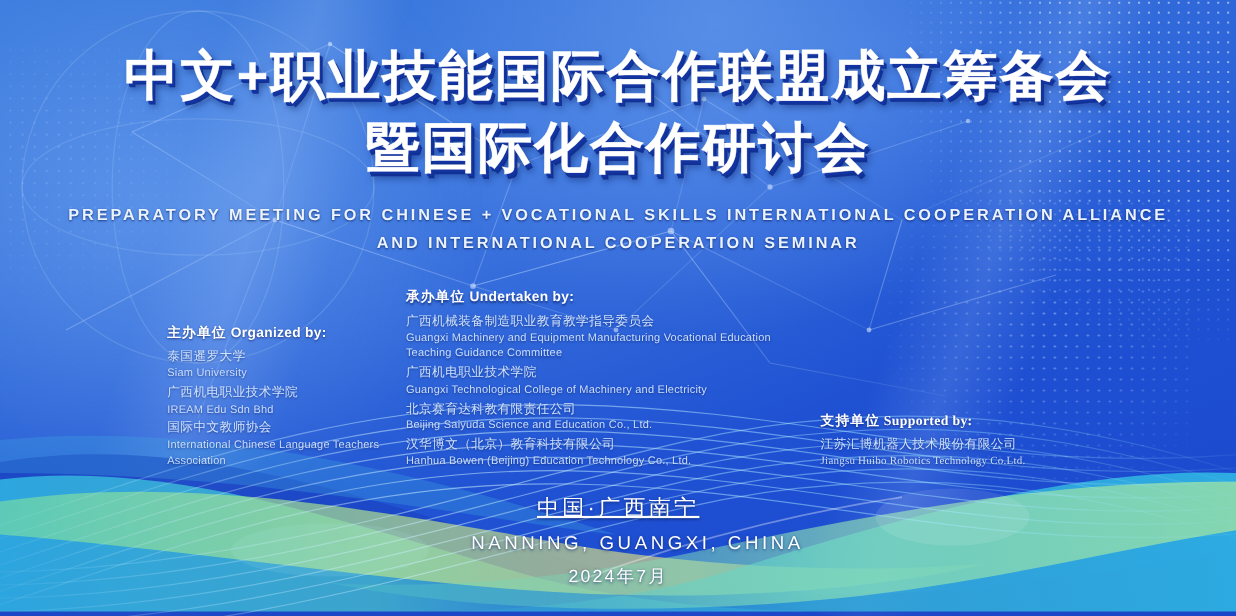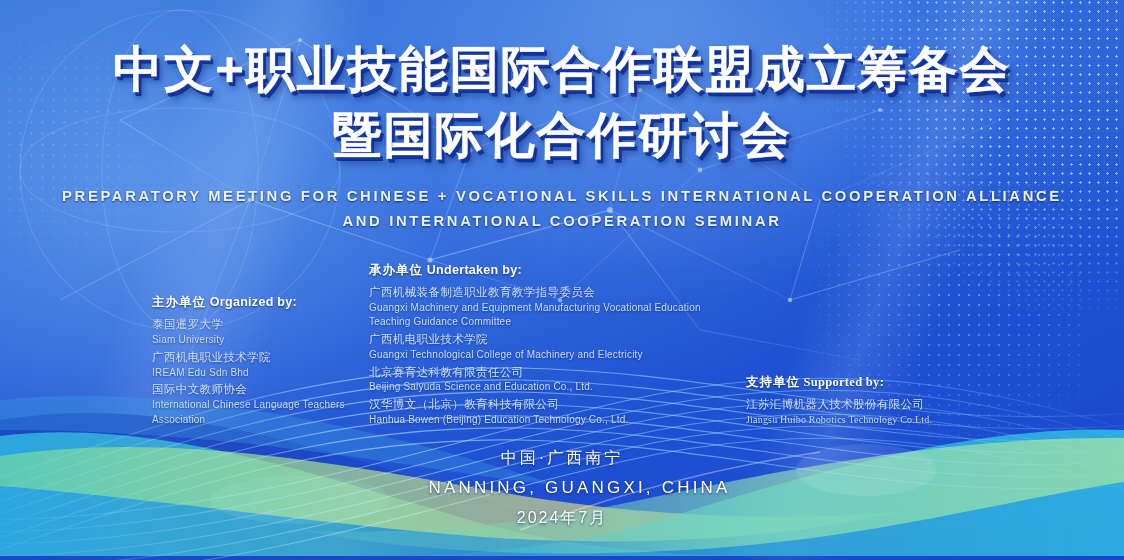--- a/index.html
+++ b/index.html
@@ -126,21 +126,21 @@
   .org-en{
     font-size:10px;line-height:1.48;color:#cbdeff;letter-spacing:.2px;
     text-shadow:0 1px 2px rgba(8,30,95,.55);
   }
 
   
   .footer{
     position:absolute;left:0;right:0;top:448px;text-align:center;
     text-shadow:0 1px 3px rgba(8,30,95,.75);
   }
-  .f-cn{font-size:16px;color:#ffffff;letter-spacing:3px;font-weight:400;}
+  .f-cn{font-size:20px;color:#ffffff;letter-spacing:3px;font-weight:400;text-decoration:underline;}
   .f-en{font-size:17px;color:#ffffff;letter-spacing:3.2px;font-weight:400;margin-top:9px;padding-left:35px;}
   .f-date{font-size:16px;color:#ffffff;letter-spacing:2px;margin-top:10px;}
 </style>
 </head>
 <body>
 
 <div id="banner">
 
   <div class="layer">
     <div class="glow-left"></div>

